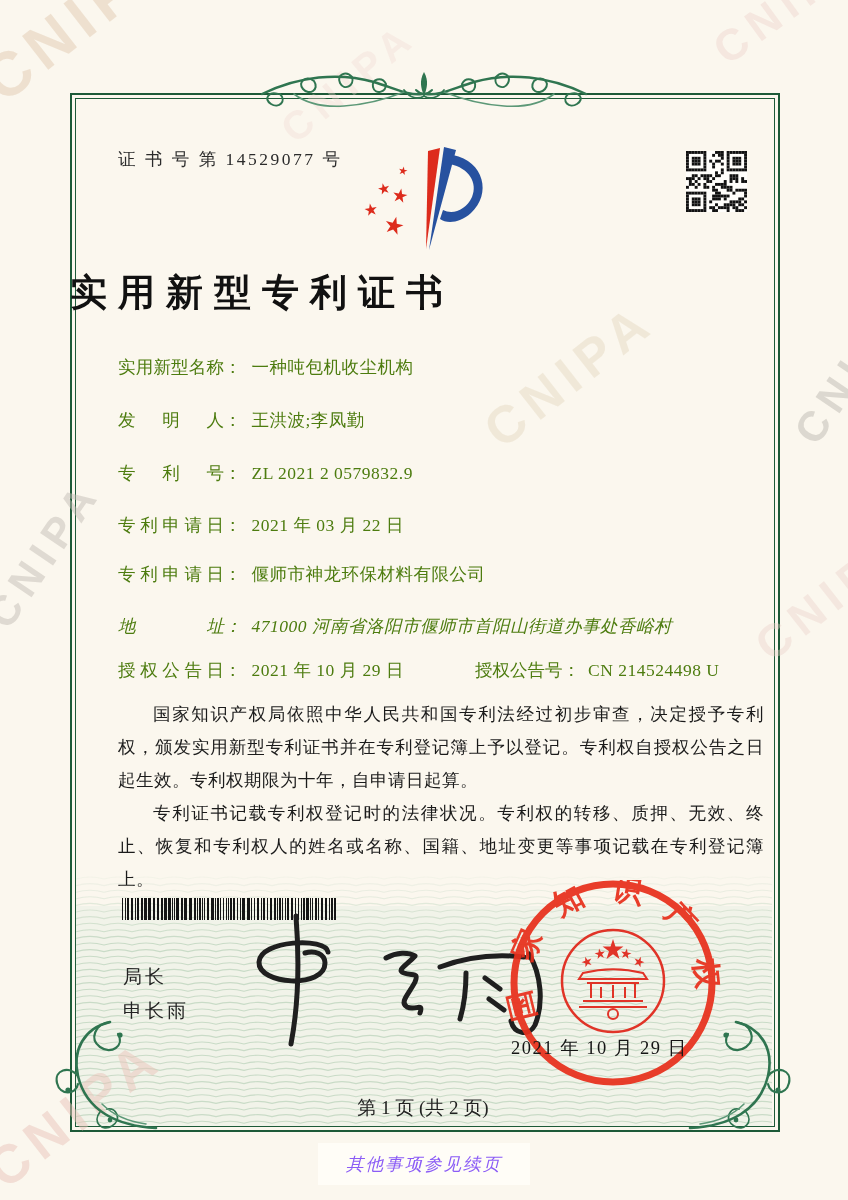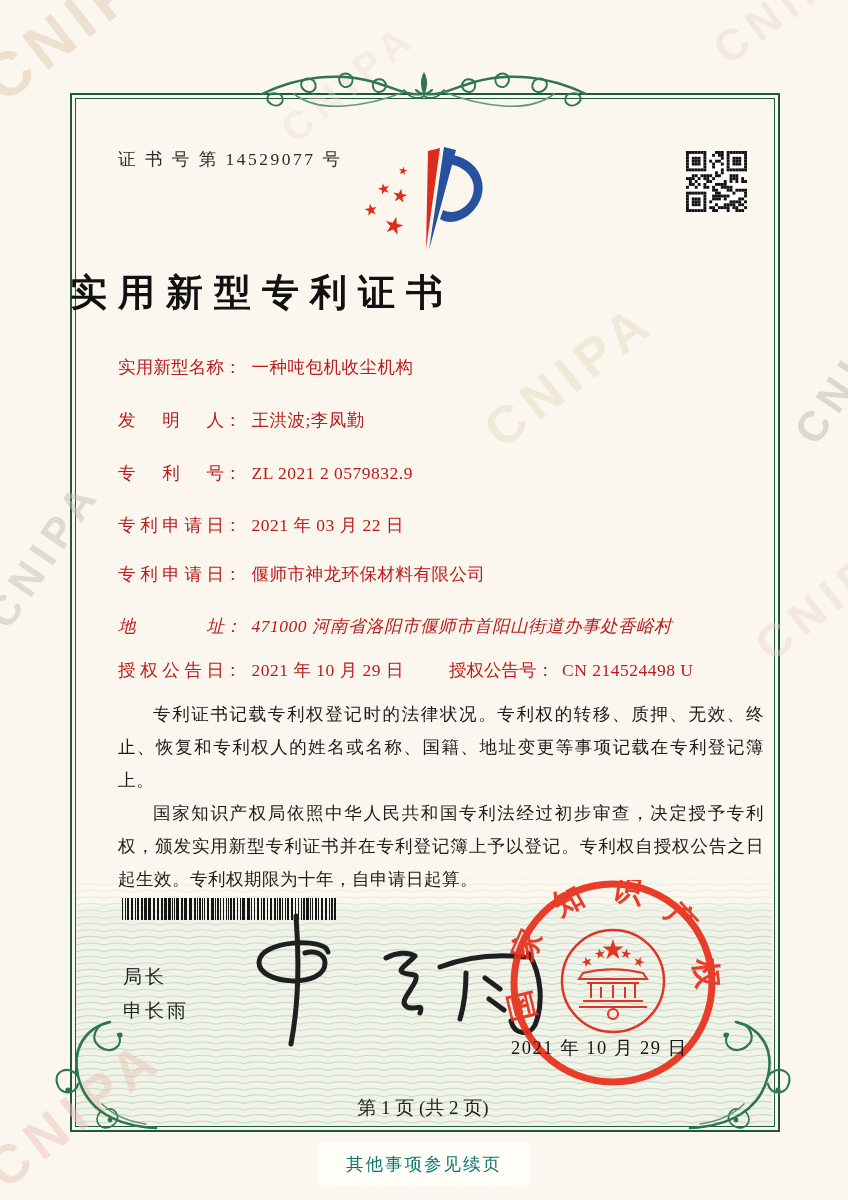--- a/index.html
+++ b/index.html
@@ -10,39 +10,39 @@
   .frame-outer{left:70px;top:93px;width:706px;height:1035px;border:2px solid #1d5a38;}
   .frame-inner{position:absolute;left:3px;top:3px;right:3px;bottom:3px;border:1.5px solid #1d5a38;}
   
   .wm{position:absolute;font-family:"Liberation Sans","DejaVu Sans",sans-serif;
       font-weight:bold;letter-spacing:8px;pointer-events:none;white-space:nowrap;z-index:1;}
   
   .certno{left:118px;top:147px;font-size:17.5px;letter-spacing:2.5px;color:#2b2b2b;z-index:5;}
   .title{left:70px;top:256px;width:706px;font-size:37px;font-weight:bold;
          letter-spacing:11px;color:#111;z-index:5;margin-top:12px;}
   
-  .frow{left:118px;width:650px;height:26px;font-size:17.5px;color:#b91c1c;z-index:5;white-space:nowrap;}
+  .frow{left:118px;width:650px;height:26px;font-size:17.5px;color:#4d7c0f;z-index:5;white-space:nowrap;}
   .flabel{display:inline-block;width:106px;text-align:justify;text-align-last:justify;vertical-align:top;}
   .fcolon{display:inline-block;margin:0 2px 0 0;}
   .fvalue{display:inline-block;margin-left:8px;letter-spacing:0.5px;}
-  .grant2{position:absolute;left:331px;top:0;white-space:nowrap;text-align:center;}
+  .grant2{position:absolute;left:357px;top:0;white-space:nowrap;text-align:center;}
   
   .bodytext{left:118px;top:698px;width:646px;font-size:17.5px;line-height:33px;
             text-align:justify;color:#1b1b1b;z-index:5;}
   .bodytext p{margin:0;text-indent:2em;letter-spacing:0.5px;}
   
   .signrole{left:123px;top:964px;font-size:19px;font-family:"Liberation Sans","DejaVu Sans",sans-serif;
             color:#222;z-index:6;letter-spacing:3px;}
   .signname{left:123px;top:998px;font-size:19px;font-family:Liberation Serif, serif;
             color:#222;z-index:6;letter-spacing:3px;text-align:center;}
   .sealdate{left:511px;top:1035px;width:205px;font-size:18.5px;letter-spacing:1.5px;color:#151515;
             z-index:9;white-space:nowrap;}
   .pagefoot{left:70px;top:1095px;width:706px;text-align:center;font-size:19px;color:#222;z-index:6;}
   .contnote{left:50%;top:1143px;transform:translateX(-50%);background:#fffdf7;
-            padding:9px 28px;font-size:17.5px;letter-spacing:2px;color:#0f766e;z-index:6;white-space:nowrap;}
+            padding:9px 28px;font-size:17.5px;letter-spacing:2px;color:#8b5cf6;z-index:6;white-space:nowrap;font-style:italic;}
   svg{display:block;}
 </style>
 </head>
 <body>
 
 <div class="wm" style="left:-34px;top:-18px;font-size:62px;color:rgba(228,206,182,0.55);transform:rotate(-38deg);">CNIPA</div>
 <div class="wm" style="left:268px;top:60px;font-size:40px;color:rgba(240,216,210,0.35);transform:rotate(-40deg);">CNIPA</div>
 <div class="wm" style="left:702px;top:-22px;font-size:44px;color:rgba(238,210,205,0.45);transform:rotate(-36deg);">CNIPA</div>
 <div class="wm" style="left:470px;top:345px;font-size:52px;color:rgba(232,220,198,0.55);transform:rotate(-38deg);">CNIPA</div>
 <div class="wm" style="left:768px;top:346px;font-size:42px;color:rgba(190,186,178,0.5);transform:rotate(-56deg);">CNIPA</div>
@@ -395,22 +395,22 @@
   <span class="flabel">地址</span><span class="fcolon">：</span><span class="fvalue">471000 河南省洛阳市偃师市首阳山街道办事处香峪村</span>
 </div>
 <div class="abs frow" style="top:658px;">
   <span class="flabel">授权公告日</span><span class="fcolon">：</span><span class="fvalue">2021 年 10 月 29 日</span>
   <span class="grant2">
     <span>授权公告号</span><span>：</span><span class="fvalue">CN 214524498 U</span>
   </span>
 </div>
 
 <div class="abs bodytext">
+  <p>国家知识产权局依照中华人民共和国专利法经过初步审查，决定授予专利权，颁发实用新型专利证书并在专利登记簿上予以登记。专利权自授权公告之日起生效。专利权期限为十年，自申请日起算。</p>
   <p>专利证书记载专利权登记时的法律状况。专利权的转移、质押、无效、终止、恢复和专利权人的姓名或名称、国籍、地址变更等事项记载在专利登记簿上。</p>
-  <p>国家知识产权局依照中华人民共和国专利法经过初步审查，决定授予专利权，颁发实用新型专利证书并在专利登记簿上予以登记。专利权自授权公告之日起生效。专利权期限为十年，自申请日起算。</p>
 </div>
 
 <svg id="barcode" class="abs" style="left:122px;top:898px;z-index:5;" width="218" height="22" viewBox="0 0 218 22">
     <rect x="0" y="0" width="1" height="22" fill="#151515"></rect>
     <rect x="3" y="0" width="1" height="22" fill="#151515"></rect>
     <rect x="5" y="0" width="2" height="22" fill="#151515"></rect>
     <rect x="9" y="0" width="2" height="22" fill="#151515"></rect>
     <rect x="13" y="0" width="1" height="22" fill="#151515"></rect>
     <rect x="15" y="0" width="2" height="22" fill="#151515"></rect>
     <rect x="19" y="0" width="2" height="22" fill="#151515"></rect>

